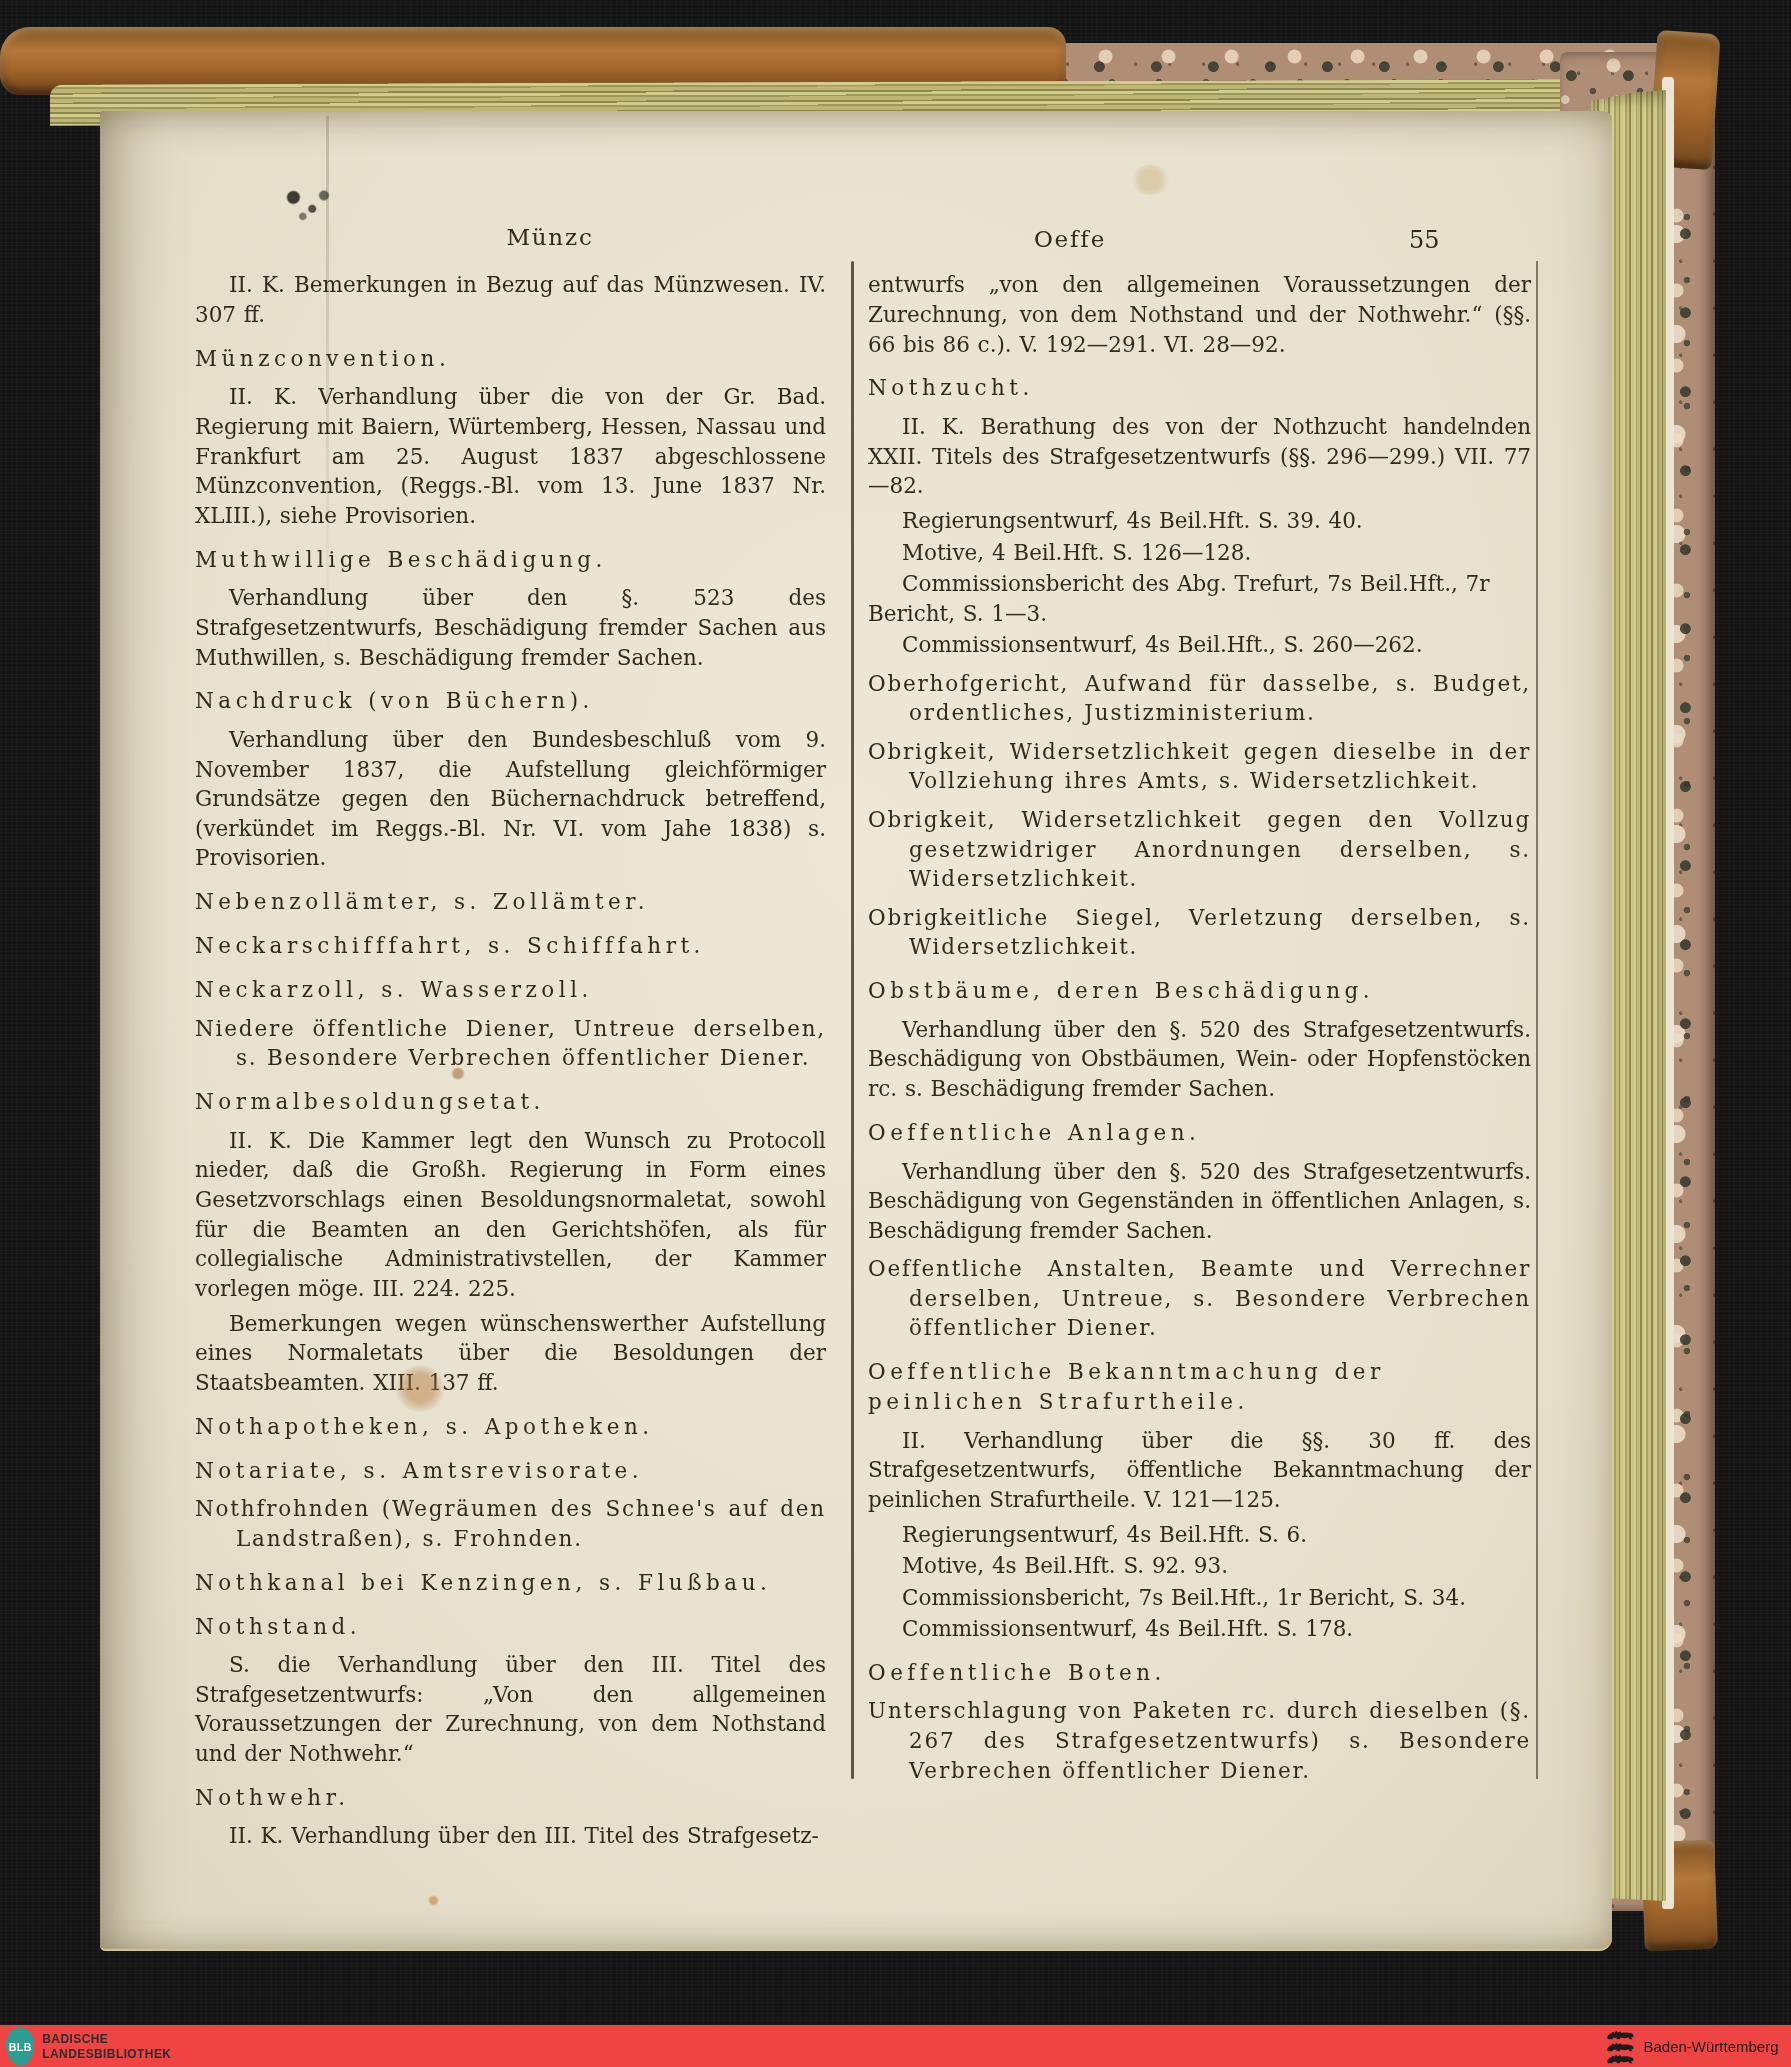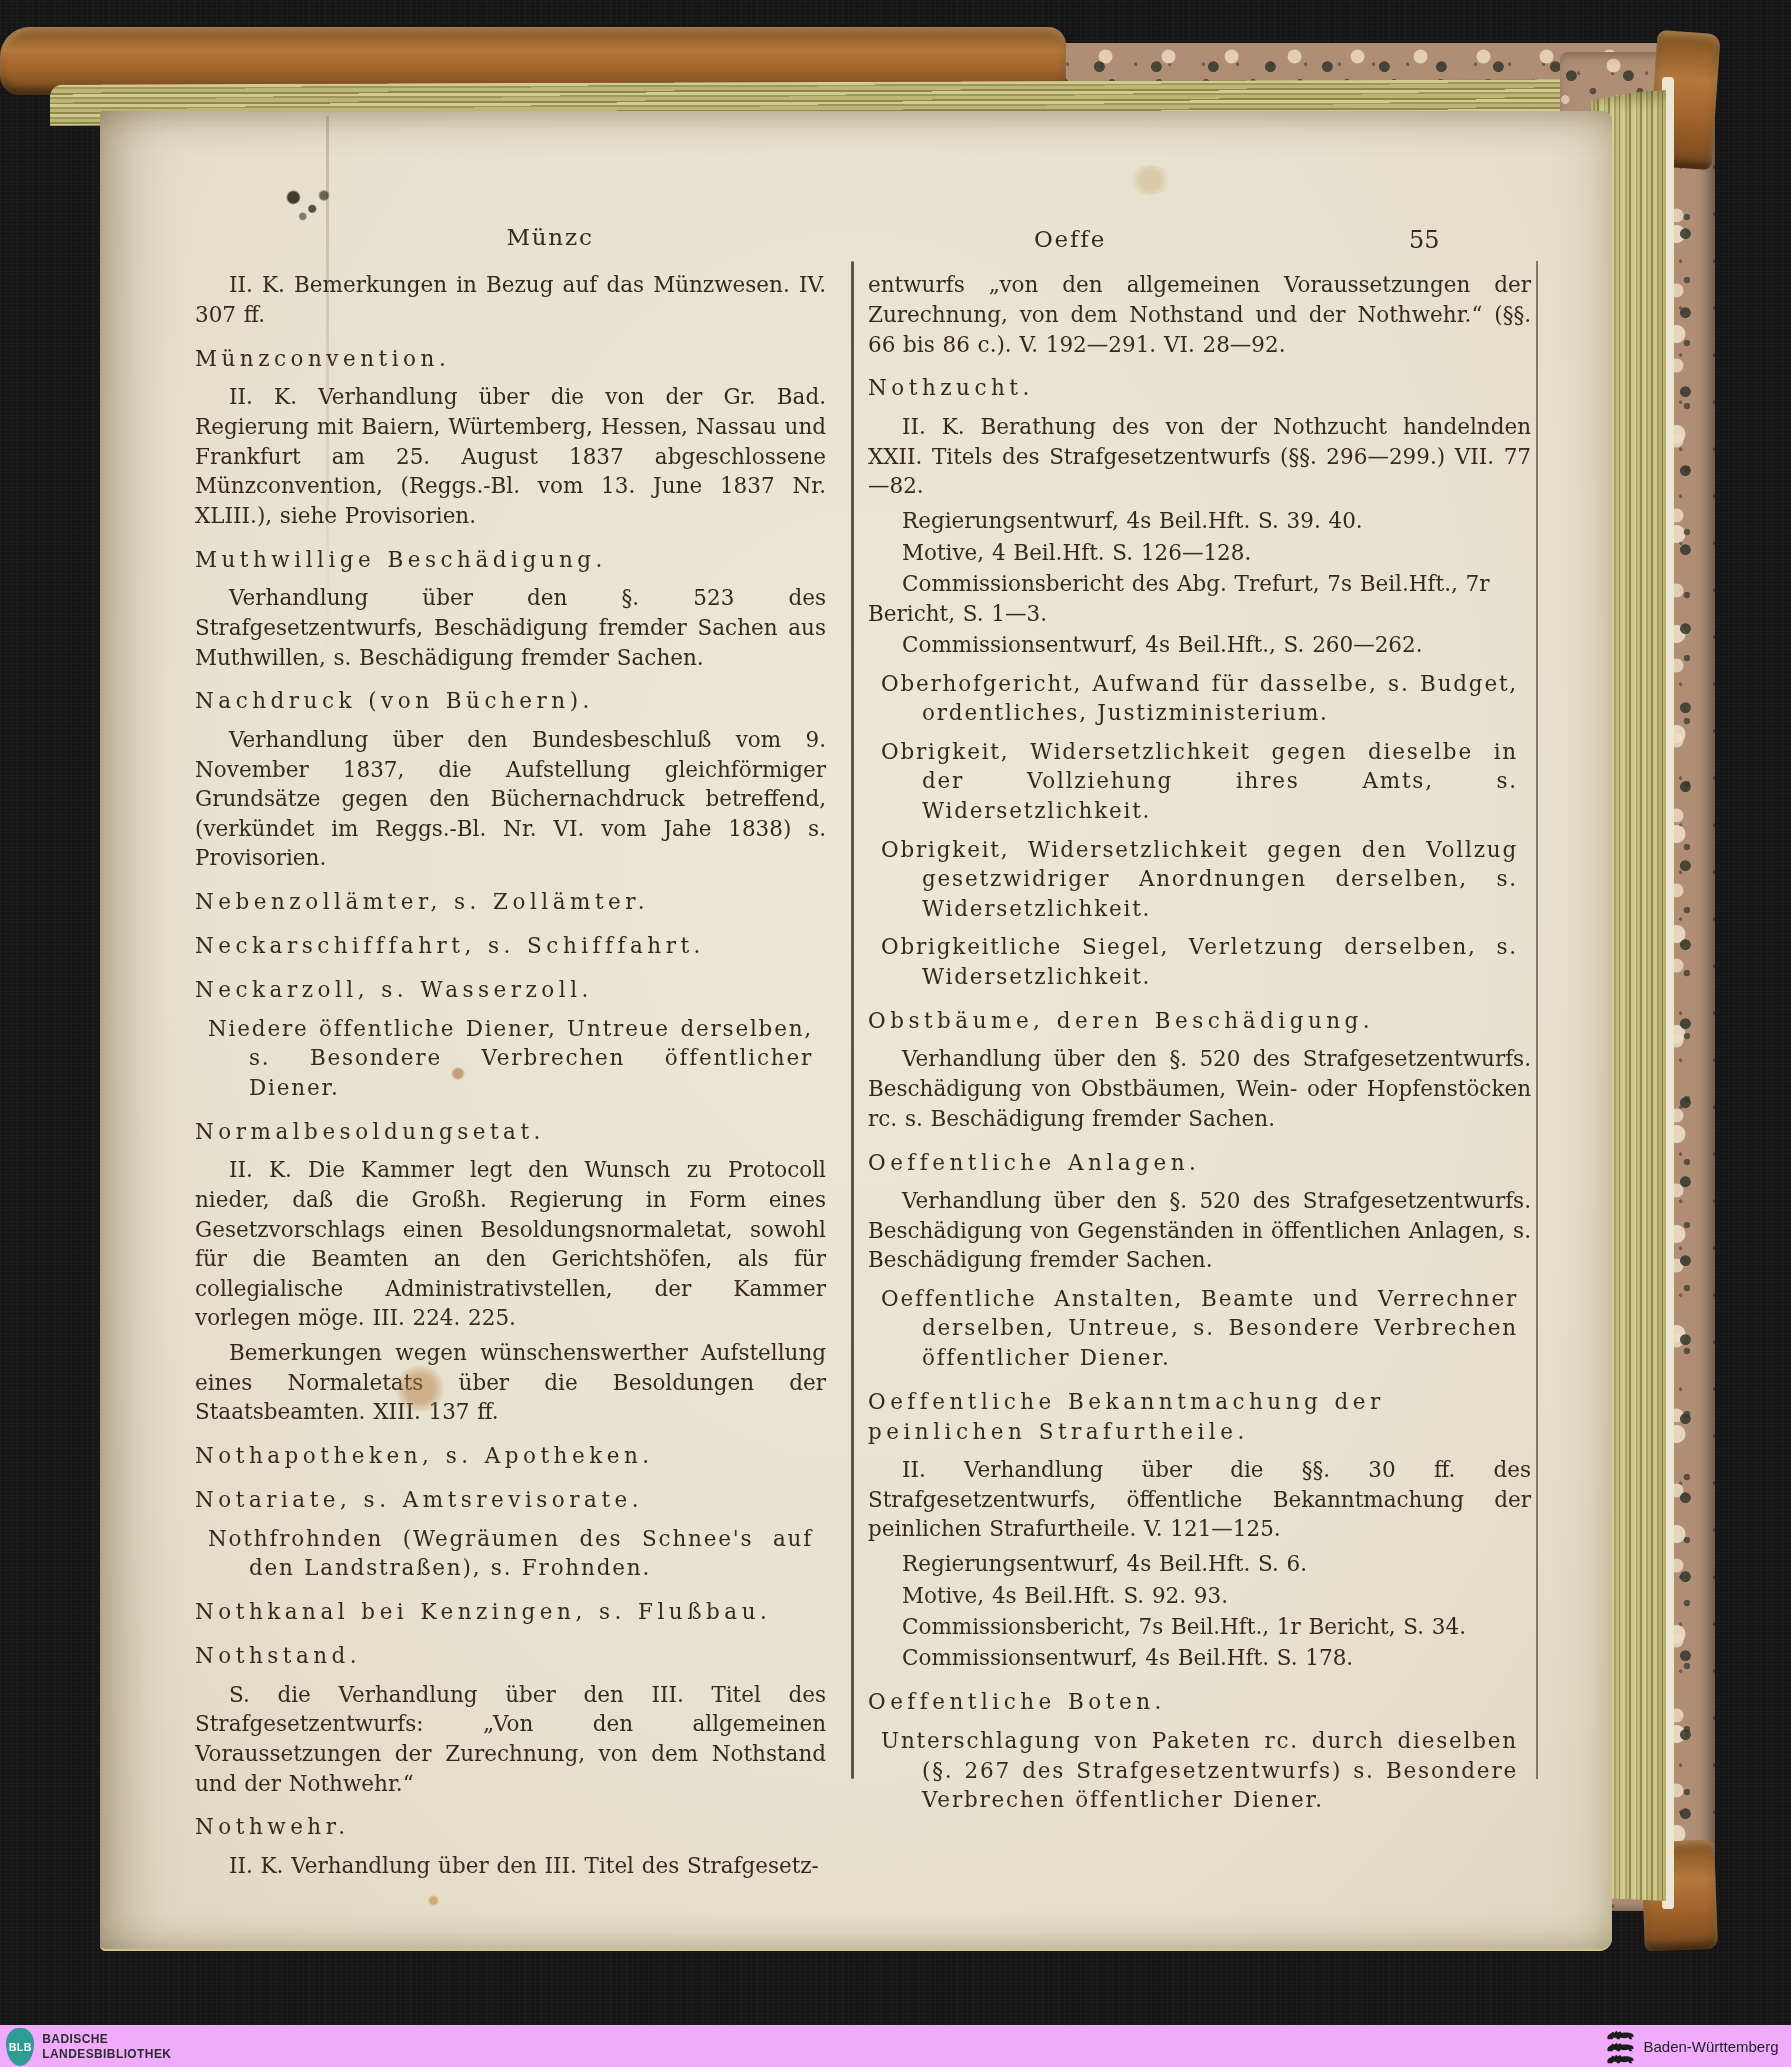--- a/index.html
+++ b/index.html
@@ -73,40 +73,40 @@
   .col-left{width:631px;margin-right:42px;}
   .col-right{width:663px;}
   .rule-center{left:751px;top:150px;width:2.7px;height:1518px;background:rgba(45,38,28,.75);border-radius:1.8px;}
   .rule-right{left:1436px;top:150px;width:1.8px;height:1518px;background:rgba(45,38,28,.55);}
 
   
   .blk{margin:5.4px 0;}
   .blk.head{letter-spacing:4.5px;margin:14.3px 0 9px 0;}
   .blk.para{text-align:justify;text-indent:34px;}
   .blk.para-flush{text-align:justify;}
-  .blk.hang{text-align:justify;letter-spacing:1.8px;padding-left:41px;text-indent:-41px;margin:9px 13px;}
+  .blk.hang{text-align:justify;letter-spacing:1.8px;padding-left:41px;text-indent:-41px;margin:9px 0;}
   .blk.sub{text-indent:34px;margin:1.8px 0;}
 
   
   .stain{border-radius:50%;}
   .stain1{left:294px;top:1254px;width:52px;height:47px;background:radial-gradient(circle,rgba(178,118,58,.45) 0 40%,rgba(178,118,58,0) 72%);}
   .stain2{left:351px;top:956px;width:14.3px;height:12.5px;background:radial-gradient(circle,rgba(160,90,40,.5) 0 45%,transparent 75%);}
   .stain3{left:1030px;top:54px;width:41px;height:30px;background:radial-gradient(circle,rgba(190,150,80,.3) 0 40%,transparent 75%);}
   .stain4{left:328px;top:1784px;width:10.7px;height:10.7px;background:radial-gradient(circle,rgba(200,120,40,.55) 0 40%,transparent 75%);}
   .ink-speck{
     left:184px;top:75px;width:47px;height:38px;
     background-image:
       radial-gradient(circle at 20% 30%, rgba(20,18,12,.8) 0 12%, transparent 16%),
       radial-gradient(circle at 60% 60%, rgba(20,18,12,.7) 0 9%, transparent 13%),
       radial-gradient(circle at 85% 25%, rgba(20,18,12,.6) 0 8%, transparent 12%),
       radial-gradient(circle at 40% 80%, rgba(20,18,12,.5) 0 7%, transparent 11%);
   }
 
   
-  .footer-bar{left:0;top:2025px;width:1791px;height:43px;background:#f0abfc;display:flex;align-items:center;font-family:"Liberation Sans", sans-serif;}
+  .footer-bar{left:0;top:2025px;width:1791px;height:43px;background:#ef4444;display:flex;align-items:center;font-family:"Liberation Sans", sans-serif;}
   .blb-badge{
     margin-left:6.3px;width:28px;height:38px;flex:0 0 auto;
     background:#2d9c93;color:#ffffff;
     border-radius:46% 46% 50% 50% / 40% 40% 58% 58%;
     display:flex;align-items:center;justify-content:center;
     font-size:10.7px;font-weight:bold;letter-spacing:0.4px;
   }
   .lib-name{margin-left:8px;font-size:12px;font-weight:bold;line-height:14.3px;color:#2d2d2d;letter-spacing:0.4px;}
   .footer-spacer{flex:1;}
   .bw-arms{margin-right:8px;flex:0 0 auto;}

